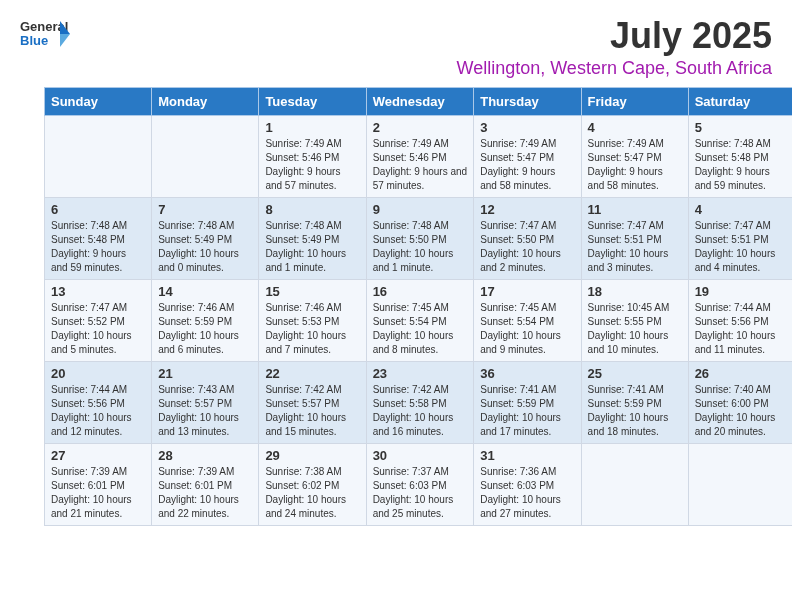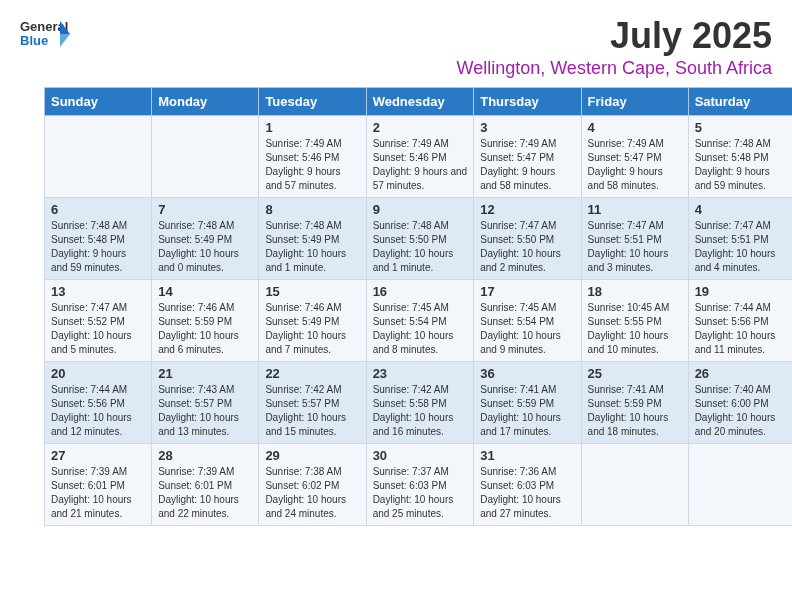--- a/index.html
+++ b/index.html
@@ -196,21 +196,21 @@
         </td>
         <td>
           <span class="day-number">14</span>
           <div class="day-info">Sunrise: 7:46 AM
 Sunset: 5:59 PM
 Daylight: 10 hours and 6 minutes.</div>
         </td>
         <td>
           <span class="day-number">15</span>
           <div class="day-info">Sunrise: 7:46 AM
-Sunset: 5:49 PM
+Sunset: 5:53 PM
 Daylight: 10 hours and 7 minutes.</div>
         </td>
         <td>
           <span class="day-number">16</span>
           <div class="day-info">Sunrise: 7:45 AM
 Sunset: 5:54 PM
 Daylight: 10 hours and 8 minutes.</div>
         </td>
         <td>
           <span class="day-number">17</span>

